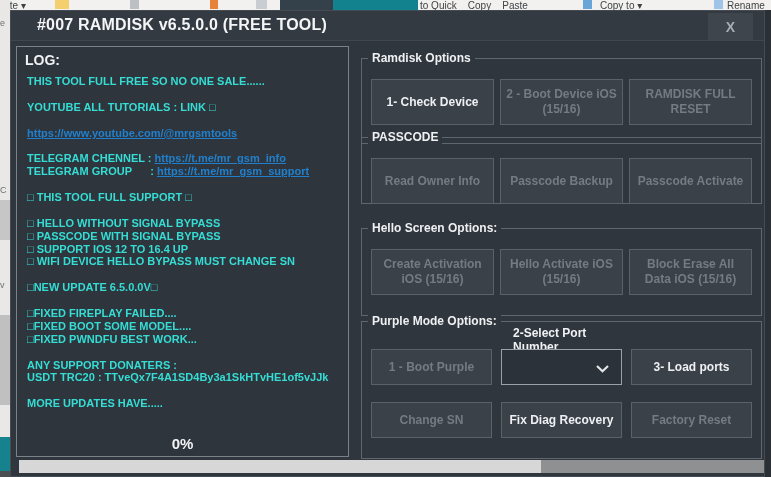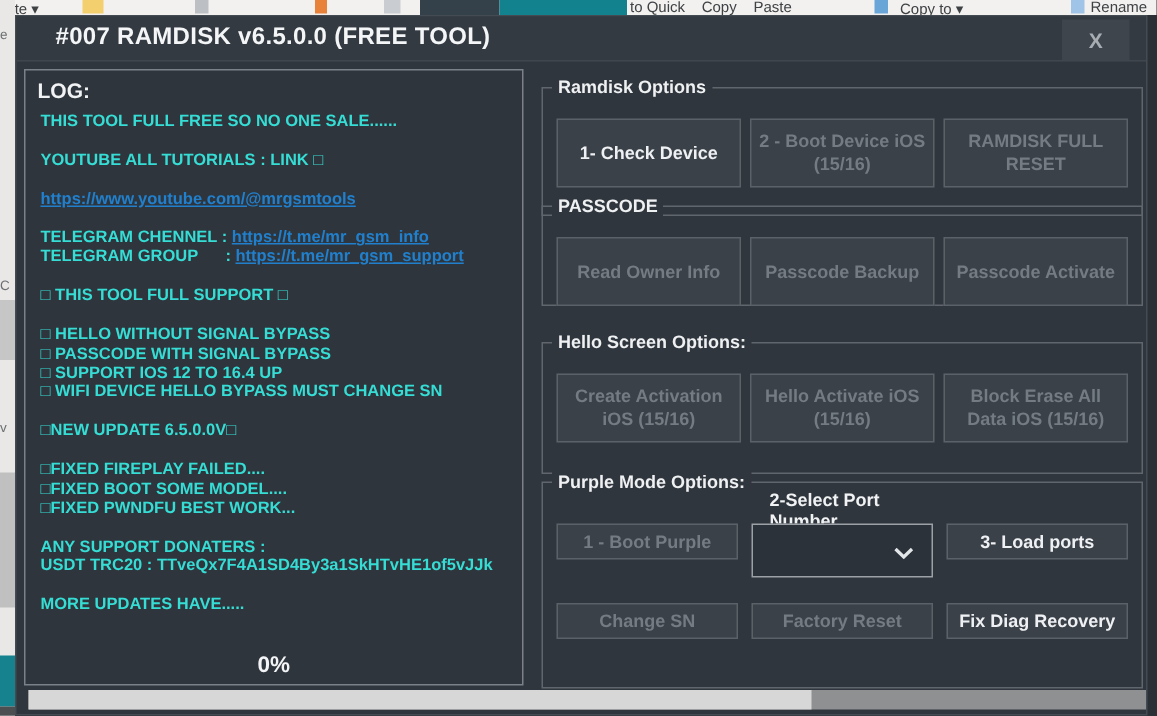--- a/index.html
+++ b/index.html
@@ -67,21 +67,21 @@
          font-family:"Liberation Sans", sans-serif; font-size:12px; font-weight:bold;
          display:flex; align-items:center; justify-content:center; text-align:center;
          padding:2px 4px; line-height:1.25; cursor:default; }
   .btn.disabled { color:#747b82; }
 
   
   .purple-grid { display:grid; grid-template-columns:1fr 1fr 1fr; gap:9px; padding:4px 9px 0; }
   .port-label-cell { grid-column:2; height:18px; font-size:12px; font-weight:bold; color:#f0f2f4; padding-left:12px; }
   .purple-row { display:grid; grid-template-columns:1fr 1fr 1fr; gap:9px; padding:5px 9px 0; }
   .purple-row2 { padding-top:17px; }
-  .btn-sm { height:24px; }
+  .btn-sm { height:36px; }
   .dropdown { height:36px; background:#2c3239; border:1px solid #9ba1a7; position:relative;
               display:flex; align-items:center; padding:0 30px 0 8px; cursor:default; }
   .dropdown .value { font-size:12px; font-weight:bold; color:#eef0f3; }
   .chev { position:absolute; right:12px; top:15px; }
 
   
   .bottom-bar { position:absolute; left:8px; top:449px; width:745px; height:13px; background:#8f9091; }
   .bottom-bar .lite { position:absolute; left:0; top:0; height:13px; width:522px; background:#d7d7d7; }
 </style>
 </head>
@@ -194,22 +194,22 @@
         <div class="dropdown">
           <span class="value"></span>
           <svg class="chev" width="13" height="8" viewBox="0 0 13 8">
             <path d="M1 1 L6.5 6.3 L12 1" fill="none" stroke="#e2e6e9" stroke-width="2.2"></path>
           </svg>
         </div>
         <button class="btn btn-sm">3- Load ports</button>
       </div>
       <div class="purple-row purple-row2">
         <button class="btn btn-sm disabled">Change SN</button>
+        <button class="btn btn-sm">Fix Diag Recovery</button>
         <button class="btn btn-sm disabled">Factory Reset</button>
-        <button class="btn btn-sm">Fix Diag Recovery</button>
       </div>
     </div>
 
     <div class="bottom-bar">
       <div class="lite"></div>
     </div>
 
   </div>
 </div>
 

